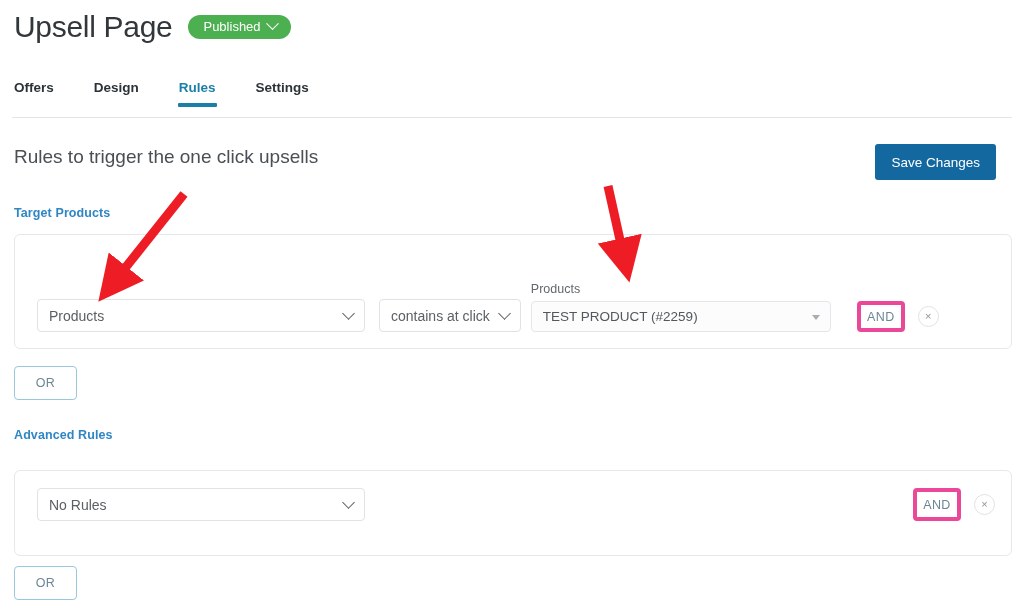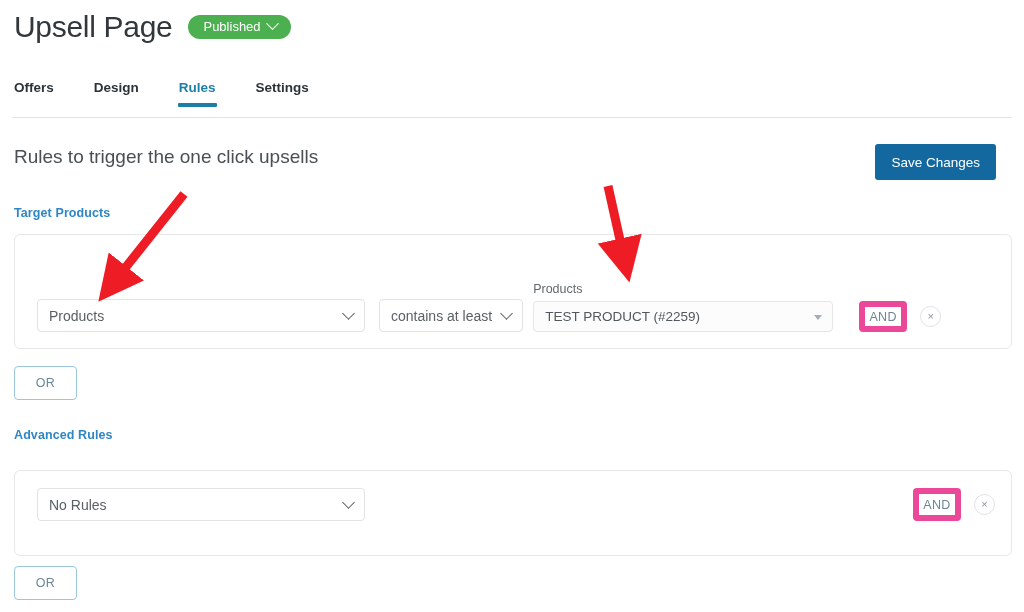--- a/index.html
+++ b/index.html
@@ -241,21 +241,21 @@
     display: flex;
     align-items: center;
     cursor: pointer;
     position: relative;
     white-space: nowrap;
   }
 
   .andor-btn {
     width: 48px;
     height: 31px;
-    border: 6px solid #ec4899;
+    border: 4px solid #ec4899;
     border-radius: 4px;
     background: #ffffff;
     color: #6b8794;
     font-size: 12.5px;
     font-family: "Liberation Sans", sans-serif;
     letter-spacing: 0.4px;
     cursor: pointer;
     display: flex;
     align-items: center;
     justify-content: center;
@@ -333,21 +333,21 @@
 
   <div class="rule-card" id="card-target">
     <div class="rule-row" style="top:47px; left:22px; right:16px;">
 
       <div class="select-lg">
         <span>Products</span>
         <span class="chev-dn"></span>
       </div>
 
       <div class="select-md" style="margin-left:14px;">
-        <span>contains at least</span>
+        <span>contains at click</span>
         <span class="chev-dn"></span>
       </div>
 
 
       <div style="margin-left:10px;">
         <span class="field-label">Products</span>
         <div class="product-select">
           <span>TEST PRODUCT (#2259)</span>
           <span class="tri-dn"></span>
         </div>

